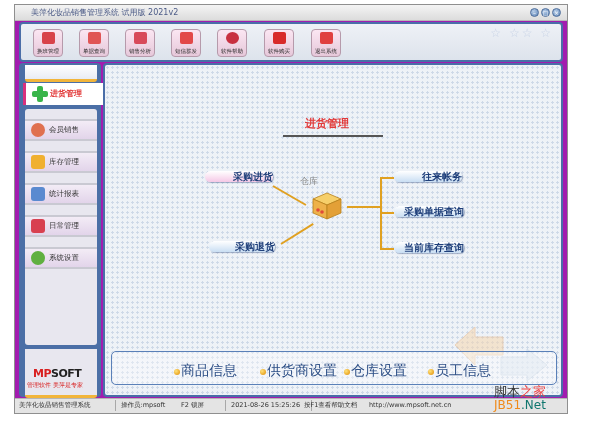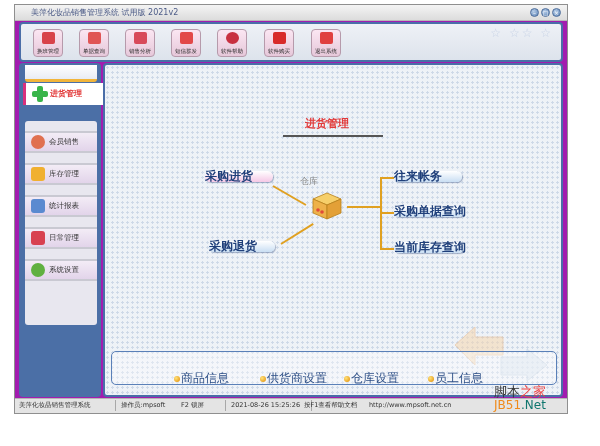--- a/index.html
+++ b/index.html
@@ -58,48 +58,48 @@
   .stars { position:absolute; right:8px; top:2px; font-size:12px; color:#c8d3e6; letter-spacing:2px; }
 
   .sidebar { position:absolute; left:4px; top:58px; width:82px; height:334px; background:#4b6fa6; border-radius:4px; }
   .sb-top { position:absolute; left:6px; top:2px; width:72px; height:14px; background:linear-gradient(#ffffff,#e8ecf4); border-bottom:3px solid #f2b53a; border-radius:0 0 3px 3px; }
   .sb-active { position:absolute; left:4px; top:20px; width:78px; height:22px; background:#ffffff; border-left:3px solid #d9307d; }
   .sb-active .plus { position:absolute; left:6px; top:3px; width:16px; height:16px; }
   .sb-active .plus:before, .sb-active .plus:after { content:""; position:absolute; background:#39b54a; border-radius:2px; }
   .sb-active .plus:before { left:5px; top:0; width:6px; height:16px; }
   .sb-active .plus:after { left:0; top:5px; width:16px; height:6px; }
   .sb-active .lbl { position:absolute; left:24px; top:5px; font-size:8px; color:#e23a3a; font-weight:bold; white-space:nowrap; }
-  .sb-list { position:absolute; left:6px; top:46px; width:72px; height:204px; background:#e8e7ef; border-radius:3px;margin-top:12px; }
+  .sb-list { position:absolute; left:6px; top:46px; width:72px; height:236px; background:#e8e7ef; border-radius:3px; }
   .sb-item { position:absolute; left:0; width:72px; height:22px; background:linear-gradient(#f3ecf6,#e2d4ea); border-top:2px solid #c9c9d2; border-bottom:2px solid #c9c9d2; box-sizing:border-box; }
   .sb-item .ico { position:absolute; left:6px; top:2px; width:14px; height:14px; border-radius:3px; }
   .sb-item .lbl { position:absolute; left:24px; top:4px; font-size:7.5px; color:#333; white-space:nowrap; }
   .sb-logo { position:absolute; left:6px; top:286px; width:72px; height:46px; background:#e8e7ef; border-bottom:3px solid #f2b53a; border-radius:0 0 3px 3px; }
   .logo-text { position:absolute; left:8px; top:18px; font-size:11px; font-weight:bold; color:#222; letter-spacing:-0.5px; }
   .logo-text .mp { color:#d82020; }
   .logo-slogan { position:absolute; left:2px; top:32px; font-size:6px; color:#d82020; white-space:nowrap; }
 
   .content { position:absolute; left:88px; top:58px; width:460px; height:334px;
              background-color:#eef2f7; border:2px solid #4a6ea8; border-radius:4px; box-sizing:border-box;
              background-image:radial-gradient(circle, rgba(180,196,220,0.55) 1px, transparent 1.4px);
              background-size:5px 5px; }
   .page-title { position:absolute; left:200px; top:51px; font-size:11px; font-weight:bold; color:#e23a3a; white-space:nowrap; }
   .title-rule { position:absolute; left:178px; top:70px; width:100px; height:2px; background:#555; }
 
-  .pill { position:absolute; height:11px; border-radius:6px; font-size:12px; color:#1f3f7a; text-align:left; line-height:11px; font-weight:bold;
+  .pill { position:absolute; height:11px; border-radius:6px; font-size:10px; color:#1f3f7a; text-align:right; line-height:11px; font-weight:bold;
           box-shadow:1px 1px 1px rgba(90,110,150,0.5); white-space:nowrap; }
   .pill.pink { background:linear-gradient(#fff,#f5c8e6); }
   .pill.blue { background:linear-gradient(#fff,#c9def3); }
   .depot { position:absolute; left:195px; top:110px; font-size:9px; color:#888; }
   .box { position:absolute; left:206px; top:126px; width:32px; height:30px; }
   .arrow-line { position:absolute; height:2px; background:#e0a020; transform-origin:left center; }
   .bracket-v { position:absolute; left:275px; top:112px; width:2px; height:72px; background:#e0a020; }
   .bracket-h { position:absolute; height:2px; background:#e0a020; }
 
   .bottom-panel { position:absolute; left:6px; top:286px; width:444px; height:32px; border:1px solid #5a80b8; border-radius:5px; background:rgba(255,255,255,0.35); }
-  .blink { position:absolute; top:10px; font-size:12px; color:#2d4f86; white-space:nowrap;margin-top:8px; }
+  .blink { position:absolute; top:10px; font-size:14px; color:#2d4f86; white-space:nowrap; }
   .blink .dot { display:inline-block; width:6px; height:6px; border-radius:50%; background:radial-gradient(circle at 35% 35%,#ffe27a,#e08a00); margin-right:1px; vertical-align:0; }
 
   .nav-arrows { position:absolute; left:346px; top:258px; width:100px; height:60px; opacity:0.55; }
 
   .statusbar { position:absolute; left:0; bottom:0; right:0; height:14px; background:#e4e4e4; border-top:1px solid #b5b5b5; }
   .sb-cell { position:absolute; top:2px; font-size:6.5px; color:#333; white-space:nowrap; }
   .sb-sep { position:absolute; top:1px; width:1px; height:11px; background:#a8a8a8; }
 
   .watermark { position:absolute; left:494px; top:383px; font-size:13px; color:#333; white-space:nowrap; }
   .watermark .orange { color:#ef4444; }
@@ -171,20 +171,24 @@
         <span class="lbl">日常管理</span>
       </div>
       <div class="sb-item" style="top:74px">
         <div class="ico" style="background:#5a8ad0"></div>
         <span class="lbl">统计报表</span>
       </div>
       <div class="sb-item" style="top:138px">
         <div class="ico" style="background:#60b040;border-radius:50%"></div>
         <span class="lbl">系统设置</span>
       </div>
+    </div>
+    <div class="sb-logo">
+      <div class="logo-text"><span class="mp">MP</span><span>SOFT</span></div>
+      <div class="logo-slogan">管理软件 美萍是专家</div>
     </div>
   </div>
 
   <div class="content">
     <div class="page-title">进货管理</div>
     <div class="title-rule"></div>
 
     <div class="pill pink" style="left:100px;top:106px;width:68px">采购进货</div>
     <div class="pill blue" style="left:104px;top:176px;width:66px">采购退货</div>
 

